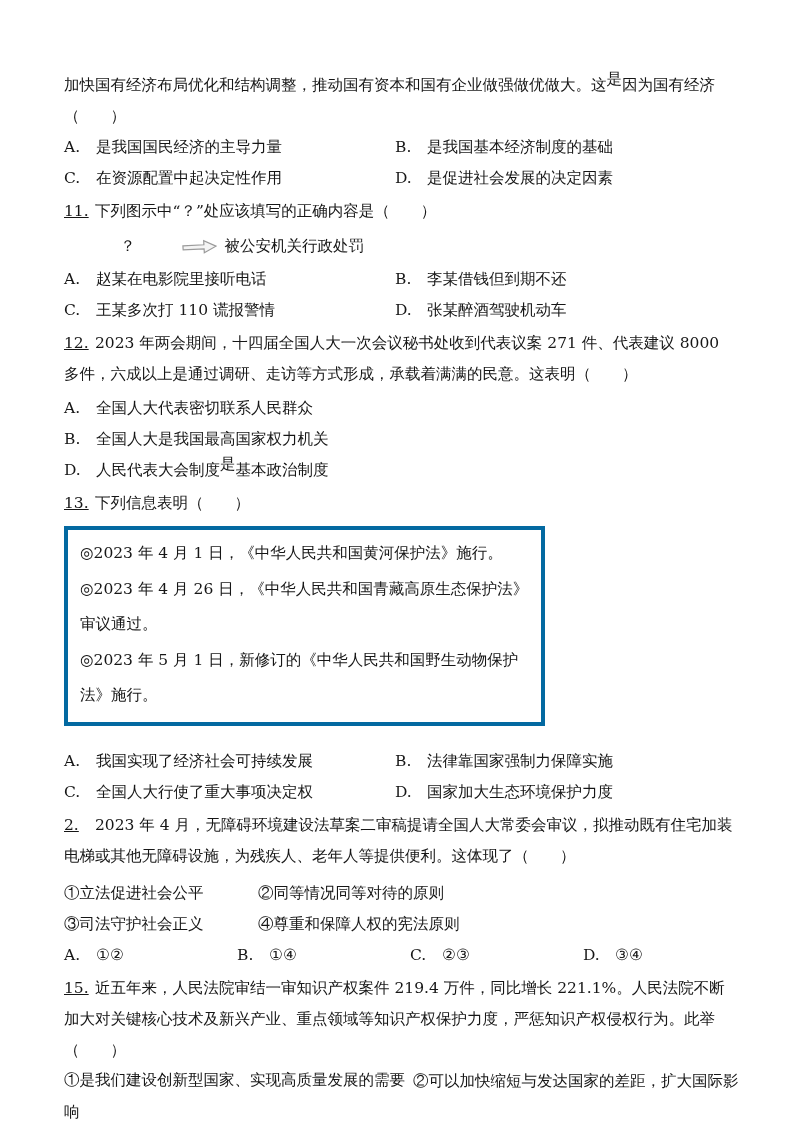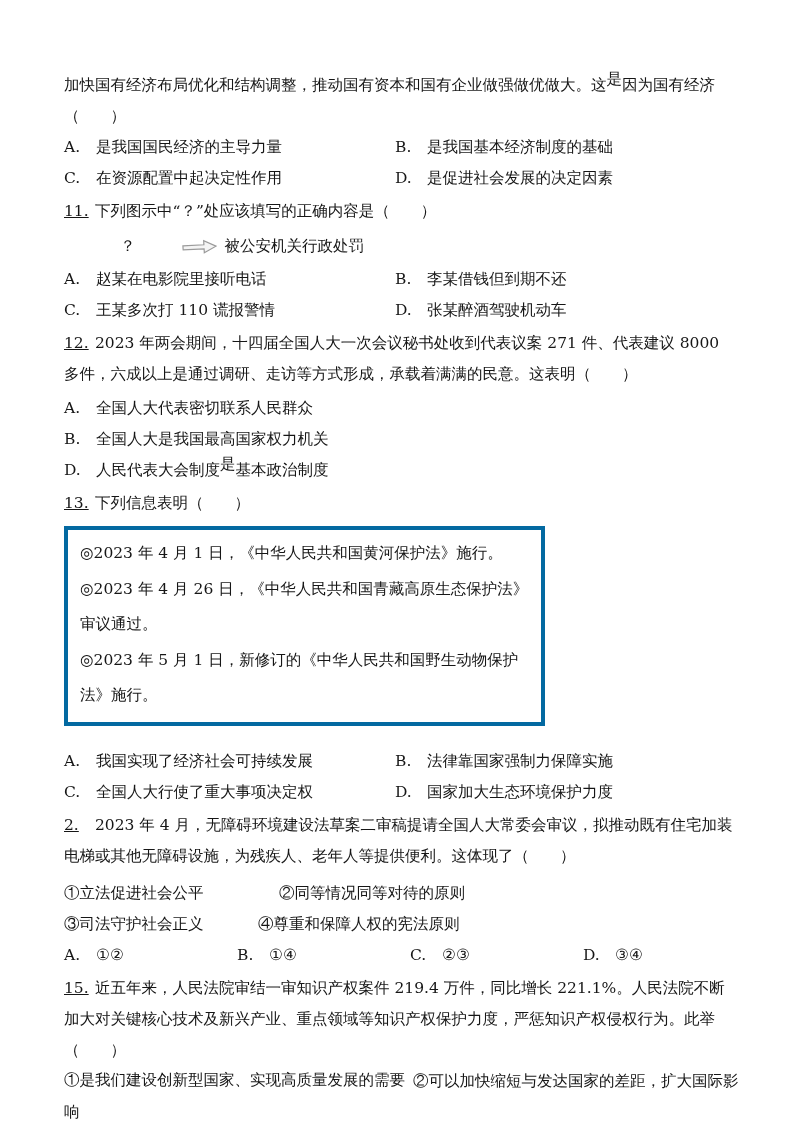--- a/index.html
+++ b/index.html
@@ -95,21 +95,21 @@
     <div class="c331"><span class="lbl">A.</span><span>我国实现了经济社会可持续发展</span></div>
     <div><span class="lbl">B.</span><span>法律靠国家强制力保障实施</span></div>
   </div>
   <div class="row">
     <div class="c331"><span class="lbl">C.</span><span>全国人大行使了重大事项决定权</span></div>
     <div><span class="lbl">D.</span><span>国家加大生态环境保护力度</span></div>
   </div>
 
   <p class="stem-block"><span class="num">2.</span><span>2023 年 4 月，无障碍环境建设法草案二审稿提请全国人大常委会审议，拟推动既有住宅加装电梯或其他无障碍设施，为残疾人、老年人等提供便利。这体现了（　　）</span></p>
 
-  <div class="row" style="margin-top:6px;gap:21px;">
+  <div class="row" style="margin-top:6px;">
     <div class="c194">①立法促进社会公平</div>
     <div>②同等情况同等对待的原则</div>
   </div>
   <div class="row">
     <div class="c194">③司法守护社会正义</div>
     <div>④尊重和保障人权的宪法原则</div>
   </div>
 
   <div class="row">
     <div class="cell173"><span class="lbl">A.</span><span>①②</span></div>

